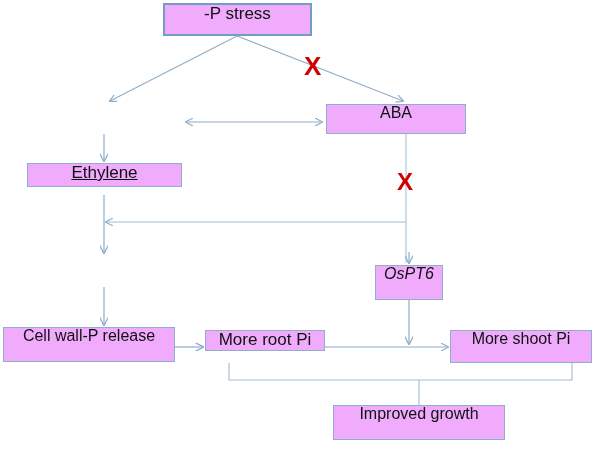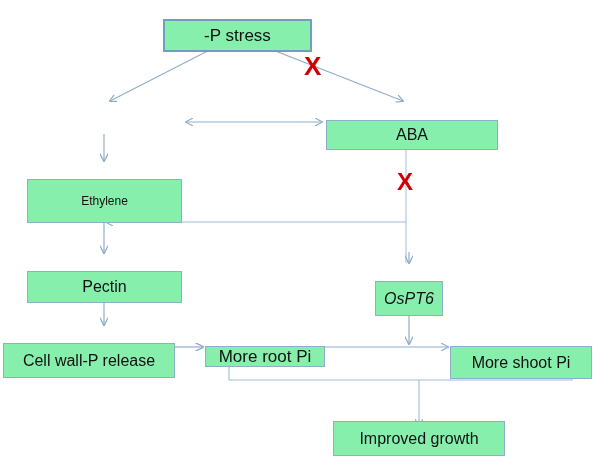--- a/index.html
+++ b/index.html
@@ -19,29 +19,28 @@
     position: absolute;
     left: 0;
     top: 0;
     width: 602px;
     height: 470px;
   }
   .node {
     position: absolute;
     box-sizing: border-box;
     border: 1px solid #8faec9;
-    background: #86efac;
+    background: #f0abfc;
     display: flex;
-    align-items: center;
+    align-items: flex-start;
     justify-content: center;
     color: #111111;
     line-height: 1;
     white-space: nowrap;
     z-index: 3;
-    margin-top: 16px;
   }
   .node.thick {
     border: 2px solid #6f9ec0;
   }
   .node-label {
     display: block;
     padding: 0 4px;
   }
   .edge-label {
     position: absolute;
@@ -129,31 +128,28 @@
       <path d="M 229 363 L 229 380 L 572 380 L 572 363" fill="none" stroke="#9dbdd6" stroke-width="1.1"></path>
       <line x1="419" y1="380" x2="419" y2="426" stroke="#9dbdd6" stroke-width="1.1" marker-end="url(#arrow)"></line>
     </g>
   </svg>
 
   <div class="node thick" style="left:163px; top:3px; width:149px; height:33px; font-size:17px;">
     <span class="node-label">-P stress</span>
   </div>
 
 
-  <div class="node" style="left:326px; top:104px; width:172px; height:30px; font-size:16px;">
+  <div class="node" style="left:326px; top:104px; width:140px; height:30px; font-size:16px;">
     <span class="node-label">ABA</span>
   </div>
 
-  <div class="node" style="left:27px; top:163px; width:155px; height:44px; font-size:12px;">
+  <div class="node" style="left:27px; top:163px; width:155px; height:24px; font-size:17px;text-decoration:underline;">
     <span class="node-label">Ethylene</span>
   </div>
 
-  <div class="node" style="left:27px; top:255px; width:155px; height:32px; font-size:16px;">
-    <span class="node-label">Pectin</span>
-  </div>
 
   <div class="node" style="left:375px; top:265px; width:68px; height:35px; font-size:16px; font-style:italic;">
     <span class="node-label">OsPT6</span>
   </div>
 
   <div class="node" style="left:3px; top:327px; width:172px; height:35px; font-size:16px;">
     <span class="node-label">Cell wall-P release</span>
   </div>
 
   <div class="node" style="left:205px; top:330px; width:120px; height:21px; font-size:17px;">

